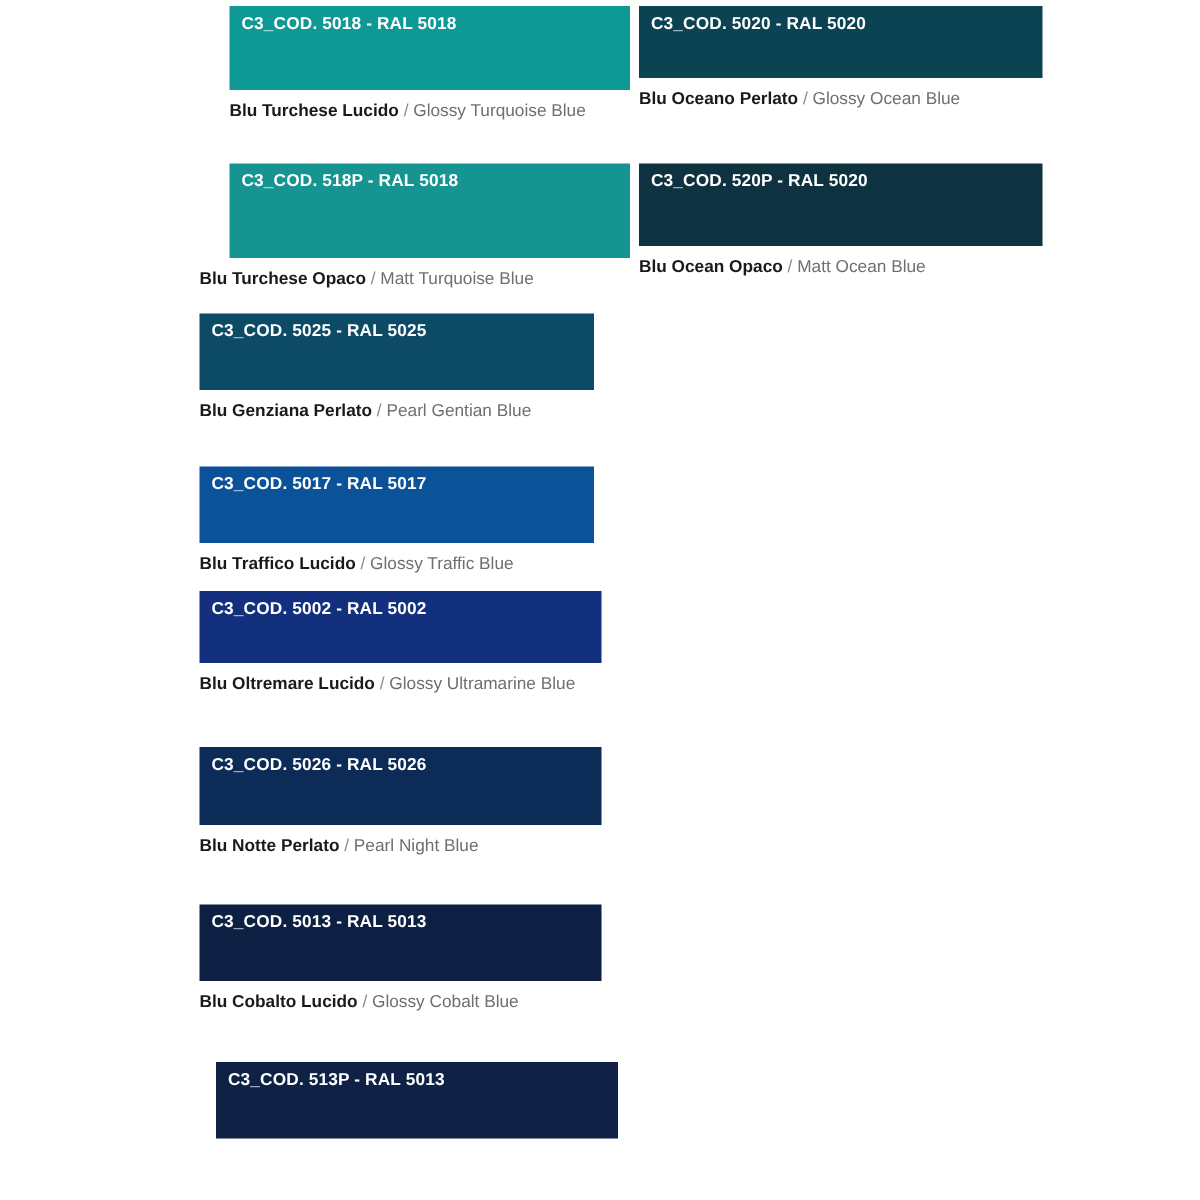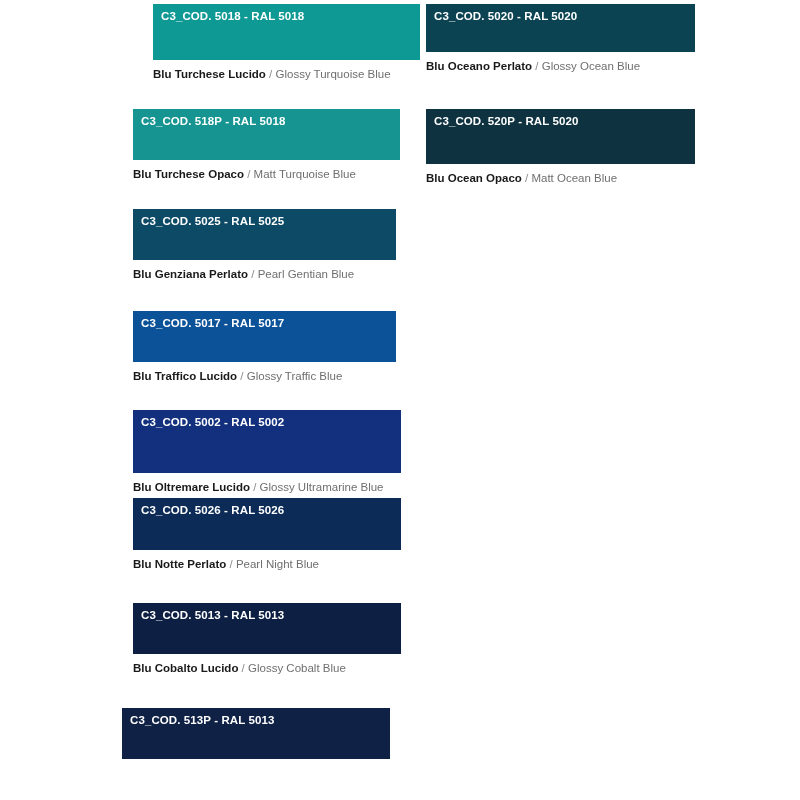--- a/index.html
+++ b/index.html
@@ -67,21 +67,21 @@
       </div>
       <div class="swatch-caption"><span class="caption-it">Blu Turchese Lucido</span><span class="caption-sep"> / </span><span class="caption-en">Glossy Turquoise Blue</span></div>
     </div>
     <div class="swatch-card" style="left: 426px; top: 4px; width: 269px;">
       <div class="swatch-chip" style="height: 48px; background: rgb(11, 67, 82);">
         <div class="swatch-code">C3_COD. 5020 - RAL 5020</div>
       </div>
       <div class="swatch-caption"><span class="caption-it">Blu Oceano Perlato</span><span class="caption-sep"> / </span><span class="caption-en">Glossy Ocean Blue</span></div>
     </div>
     <div class="swatch-card" style="left: 133px; top: 109px; width: 267px;">
-      <div class="swatch-chip" style="height: 51px; background: rgb(22, 148, 145);">
+      <div class="swatch-chip" style="height: 63px; background: rgb(22, 148, 145); margin-left: 20px;">
         <div class="swatch-code">C3_COD. 518P - RAL 5018</div>
       </div>
       <div class="swatch-caption"><span class="caption-it">Blu Turchese Opaco</span><span class="caption-sep"> / </span><span class="caption-en">Matt Turquoise Blue</span></div>
     </div>
     <div class="swatch-card" style="left: 426px; top: 109px; width: 269px;">
       <div class="swatch-chip" style="height: 55px; background: rgb(14, 50, 63);">
         <div class="swatch-code">C3_COD. 520P - RAL 5020</div>
       </div>
       <div class="swatch-caption"><span class="caption-it">Blu Ocean Opaco</span><span class="caption-sep"> / </span><span class="caption-en">Matt Ocean Blue</span></div>
     </div>
@@ -91,35 +91,35 @@
       </div>
       <div class="swatch-caption"><span class="caption-it">Blu Genziana Perlato</span><span class="caption-sep"> / </span><span class="caption-en">Pearl Gentian Blue</span></div>
     </div>
     <div class="swatch-card" style="left: 133px; top: 311px; width: 263px;">
       <div class="swatch-chip" style="height: 51px; background: rgb(11, 82, 153);">
         <div class="swatch-code">C3_COD. 5017 - RAL 5017</div>
       </div>
       <div class="swatch-caption"><span class="caption-it">Blu Traffico Lucido</span><span class="caption-sep"> / </span><span class="caption-en">Glossy Traffic Blue</span></div>
     </div>
     <div class="swatch-card" style="left: 133px; top: 394px; width: 268px;">
-      <div class="swatch-chip" style="height: 63px; background: rgb(18, 48, 126); margin-top: 16px;">
+      <div class="swatch-chip" style="height: 48px; background: rgb(18, 48, 126);">
         <div class="swatch-code">C3_COD. 5002 - RAL 5002</div>
       </div>
       <div class="swatch-caption"><span class="caption-it">Blu Oltremare Lucido</span><span class="caption-sep"> / </span><span class="caption-en">Glossy Ultramarine Blue</span></div>
     </div>
     <div class="swatch-card" style="left: 133px; top: 498px; width: 268px;">
       <div class="swatch-chip" style="height: 52px; background: rgb(12, 43, 86);">
         <div class="swatch-code">C3_COD. 5026 - RAL 5026</div>
       </div>
       <div class="swatch-caption"><span class="caption-it">Blu Notte Perlato</span><span class="caption-sep"> / </span><span class="caption-en">Pearl Night Blue</span></div>
     </div>
     <div class="swatch-card" style="left: 133px; top: 603px; width: 268px;">
       <div class="swatch-chip" style="height: 51px; background: rgb(13, 31, 66);">
         <div class="swatch-code">C3_COD. 5013 - RAL 5013</div>
       </div>
       <div class="swatch-caption"><span class="caption-it">Blu Cobalto Lucido</span><span class="caption-sep"> / </span><span class="caption-en">Glossy Cobalt Blue</span></div>
     </div>
-    <div class="swatch-card" style="left: 122px; top: 708px; width: 268px;">
+    <div class="swatch-card" style="left: 144px; top: 708px; width: 268px;">
       <div class="swatch-chip" style="height: 51px; background: rgb(15, 33, 69);">
         <div class="swatch-code">C3_COD. 513P - RAL 5013</div>
       </div>
     </div>
   </div>
 
 </body></html>

